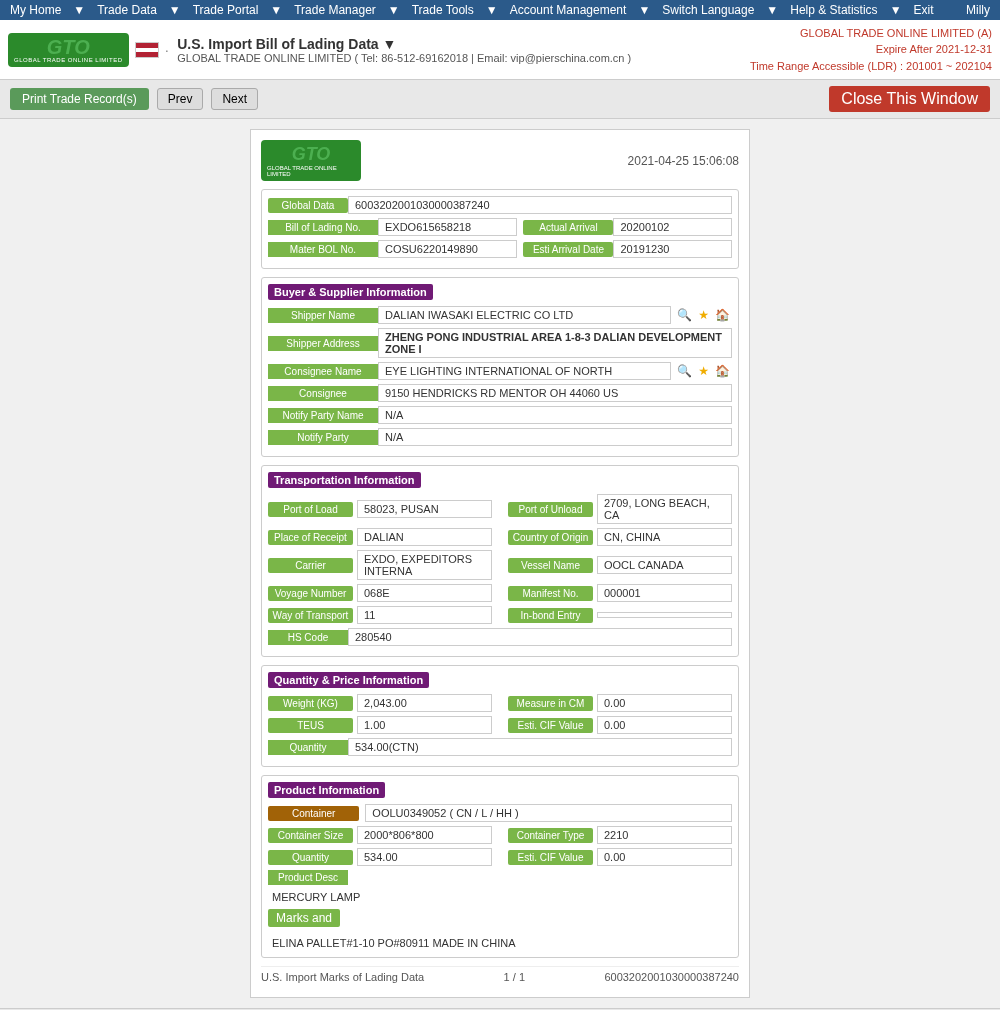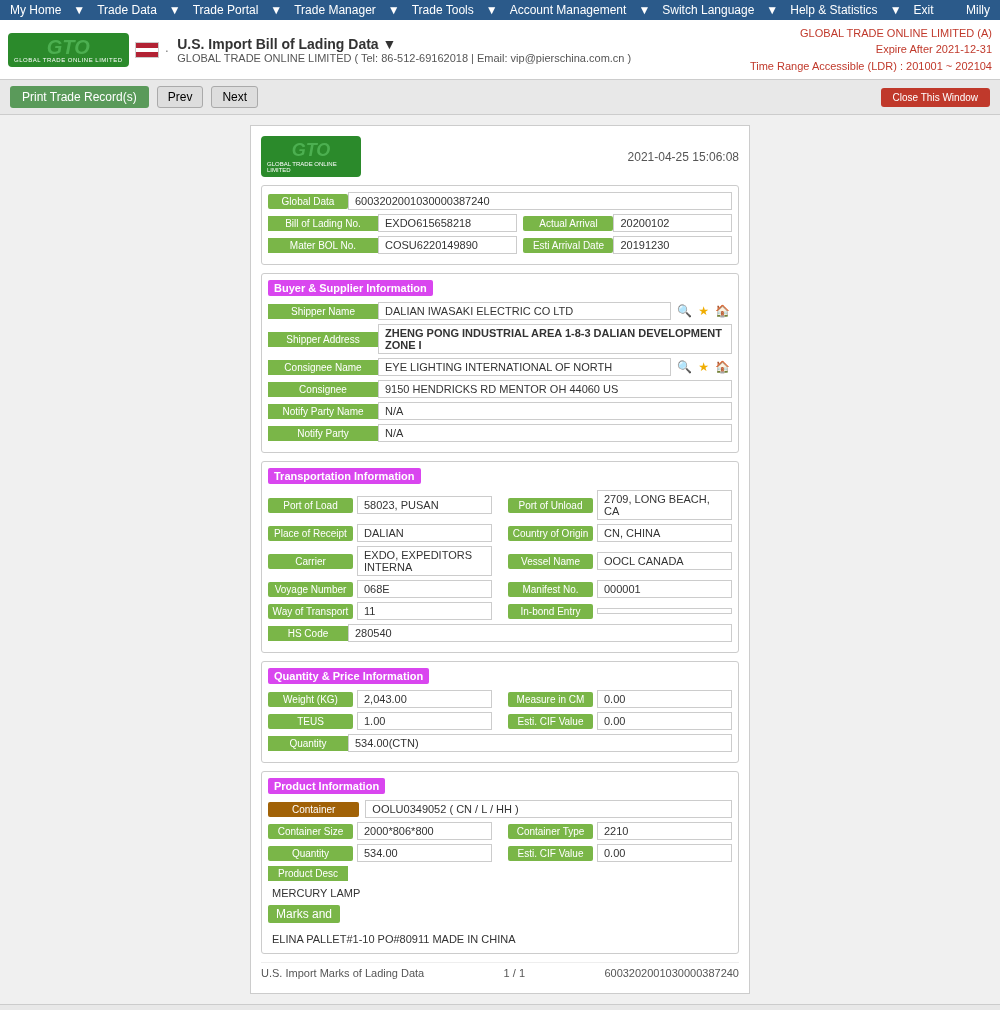--- a/index.html
+++ b/index.html
@@ -113,21 +113,21 @@
       cursor: pointer;
       font-size: 12px;
     }
     .btn-close {
       background: #c0392b;
       color: white;
       border: none;
       padding: 4px 12px;
       border-radius: 3px;
       cursor: pointer;
-      font-size: 10px;
+      font-size: 16px;
       margin-left: auto;
     }
 
     
     #main-content {
       background: white;
       margin: 10px auto;
       width: 500px;
       padding: 10px;
       border: 1px solid #ccc;
@@ -162,21 +162,21 @@
     #record-timestamp { font-size: 12px; color: #555; }
 
     
     .section-box {
       border: 1px solid #ccc;
       border-radius: 3px;
       margin-bottom: 8px;
       padding: 6px;
     }
     .section-title {
-      background: #d946ef;
+      background: #701a75;
       color: white;
       font-size: 11px;
       font-weight: bold;
       padding: 2px 6px;
       border-radius: 2px;
       margin-bottom: 6px;
       display: inline-block;
     }
 
     

